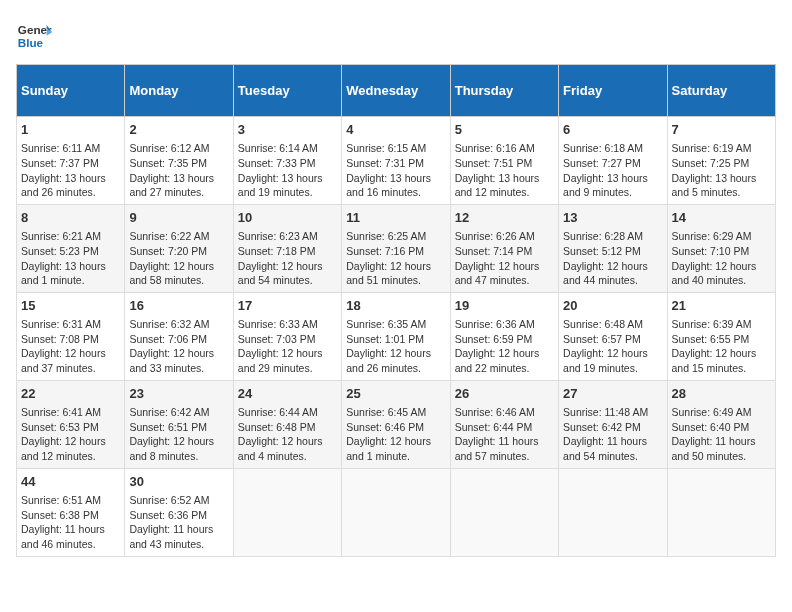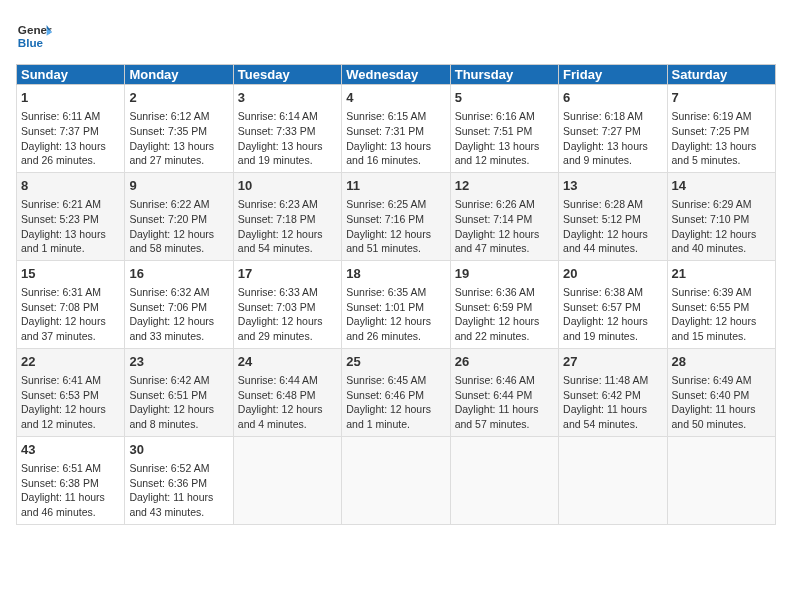--- a/index.html
+++ b/index.html
@@ -40,21 +40,21 @@
     table {
       width: 100%;
       border-collapse: collapse;
       table-layout: fixed;
     }
     thead tr th {
       background: #1a6db5;
       color: #fff;
       font-size: 13px;
       font-weight: bold;
-      padding: 2px 4px;
+      padding: 18px 4px;
       text-align: left;
       border: 1px solid #ccc;
     }
     tbody tr td {
       vertical-align: top;
       font-size: 10.5px;
       color: #333;
       padding: 4px 4px;
       border: 1px solid #ddd;
       background: #fff;
@@ -242,21 +242,21 @@
         </td>
         <td>
           <span class="day-num">19</span>
           <div>Sunrise: 6:36 AM</div>
           <div>Sunset: 6:59 PM</div>
           <div>Daylight: 12 hours</div>
           <div>and 22 minutes.</div>
         </td>
         <td>
           <span class="day-num">20</span>
-          <div>Sunrise: 6:38 AM</div>
+          <div>Sunrise: 6:48 AM</div>
           <div>Sunset: 6:57 PM</div>
           <div>Daylight: 12 hours</div>
           <div>and 19 minutes.</div>
         </td>
         <td>
           <span class="day-num">21</span>
           <div>Sunrise: 6:39 AM</div>
           <div>Sunset: 6:55 PM</div>
           <div>Daylight: 12 hours</div>
           <div>and 15 minutes.</div>
@@ -308,21 +308,21 @@
         <td>
           <span class="day-num">28</span>
           <div>Sunrise: 6:49 AM</div>
           <div>Sunset: 6:40 PM</div>
           <div>Daylight: 11 hours</div>
           <div>and 50 minutes.</div>
         </td>
       </tr>
       <tr>
         <td>
-          <span class="day-num">43</span>
+          <span class="day-num">44</span>
           <div>Sunrise: 6:51 AM</div>
           <div>Sunset: 6:38 PM</div>
           <div>Daylight: 11 hours</div>
           <div>and 46 minutes.</div>
         </td>
         <td>
           <span class="day-num">30</span>
           <div>Sunrise: 6:52 AM</div>
           <div>Sunset: 6:36 PM</div>
           <div>Daylight: 11 hours</div>

